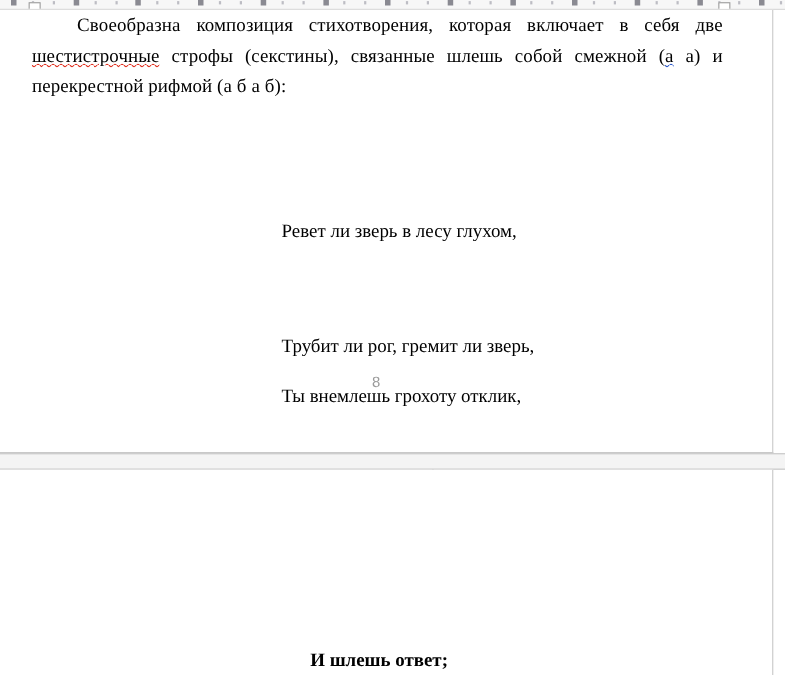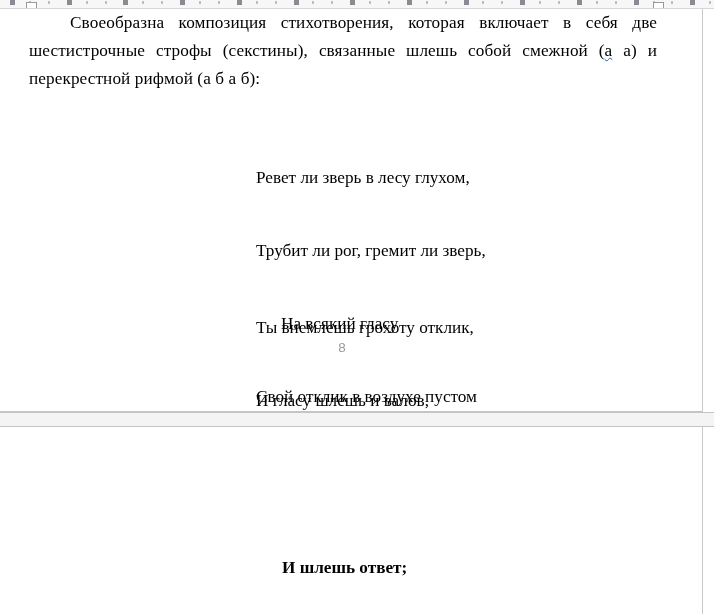--- a/index.html
+++ b/index.html
@@ -105,20 +105,21 @@
     font-size: 17.2px;
     line-height: 28px;
     color: #000000;
     text-align: justify;
     text-indent: 41px;
     margin: 0;
     letter-spacing: 0.1px;
   }
 
   .misspell {
+    text-decoration: underline;
     text-decoration-style: wavy;
     text-decoration-color: #e03020;
     text-decoration-thickness: 1px;
     text-underline-offset: 1px;
   }
   .grammar {
     text-decoration: underline;
     text-decoration-style: wavy;
     text-decoration-color: #2b57c8;
     text-decoration-thickness: 1px;
@@ -129,20 +130,21 @@
   .verse {
     font-size: 17.2px;
     line-height: 24.4px;
     color: #000000;
     white-space: pre;
     margin: 0;
   }
   .verse-line {
     display: block;
     white-space: pre;
+    margin-top: 32px;
   }
 
   .stanza-1 {
     position: absolute;
     left: 256px;
     top: 108px;
   }
   .stanza-2 {
     position: absolute;
     left: 256px;

